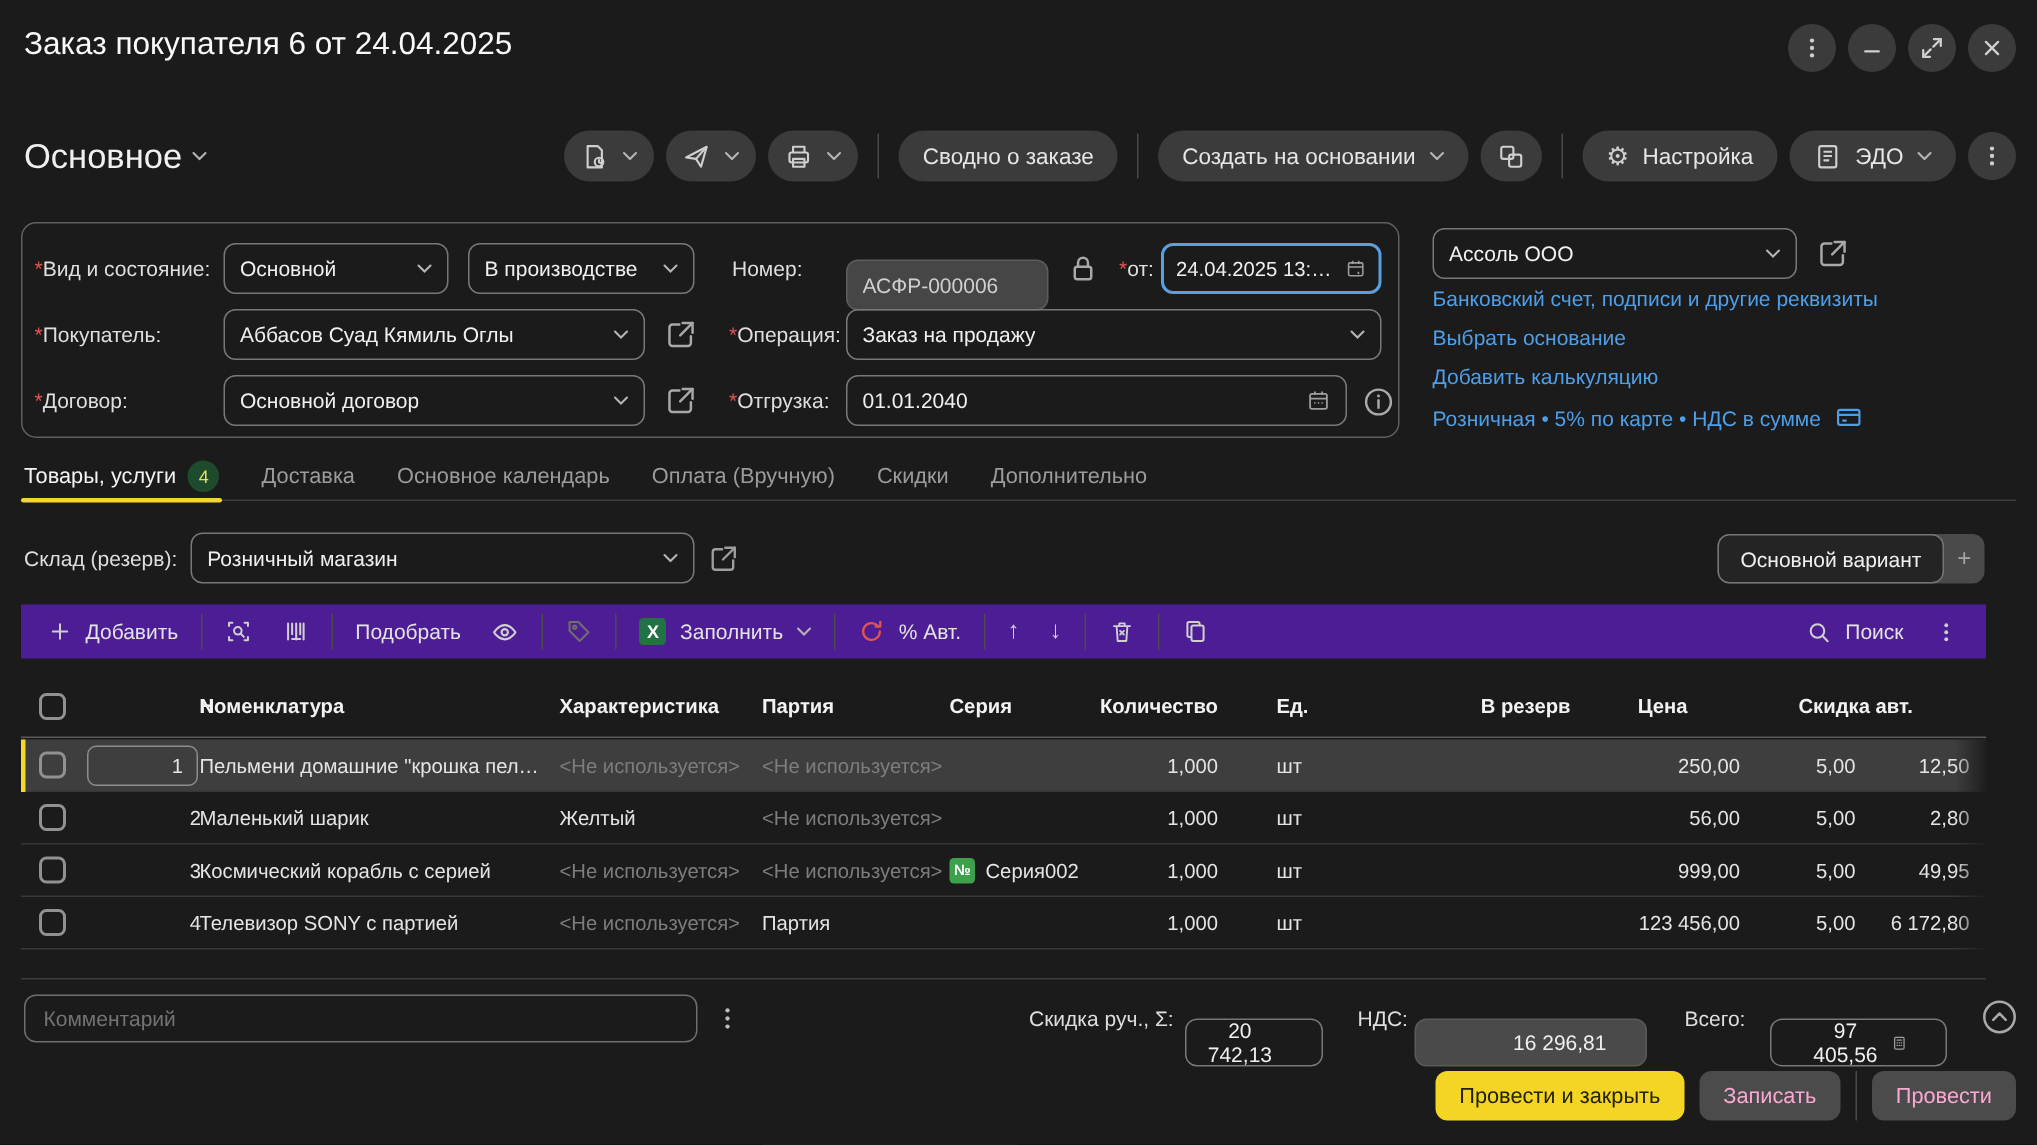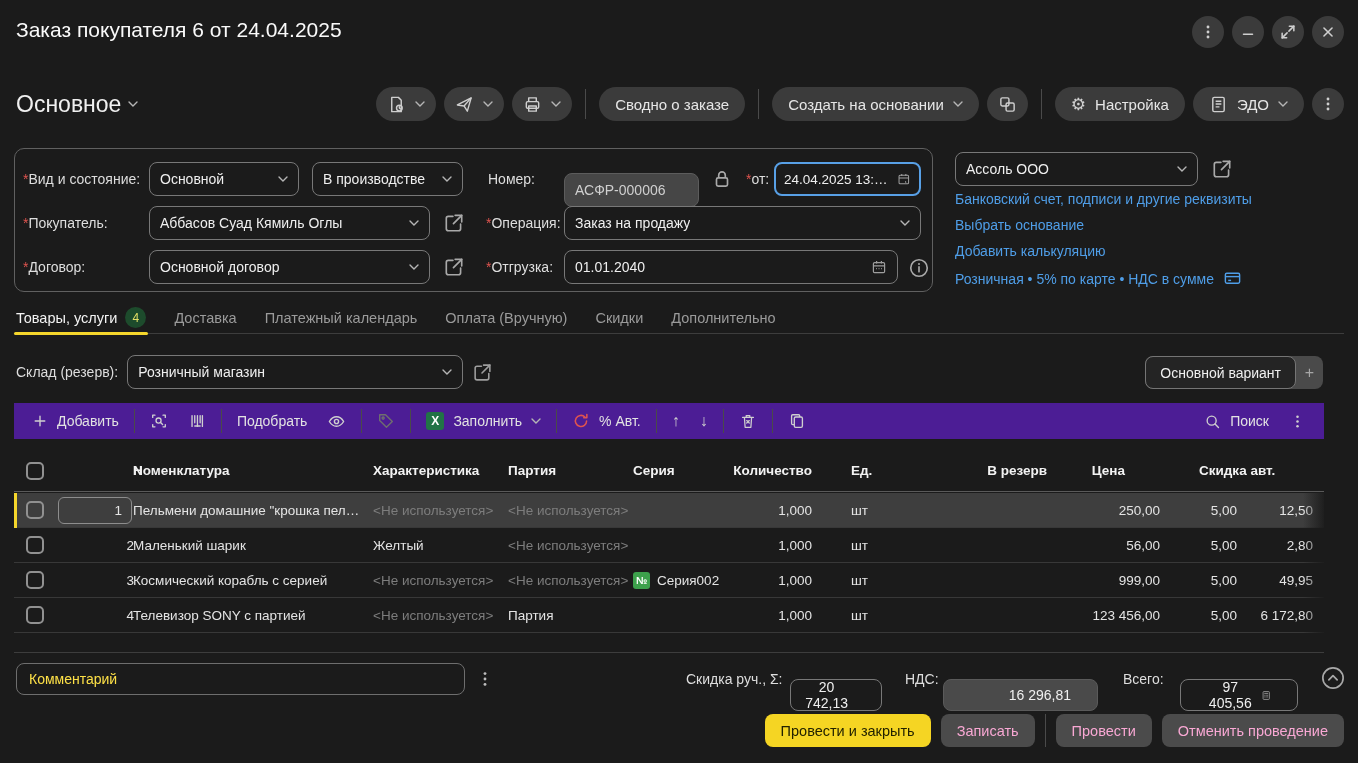--- a/index.html
+++ b/index.html
@@ -94,21 +94,21 @@
   .col-dsum { left:1230px; width:69px; text-align:right; }
   .col-dhdr { left:1185px; width:120px; }
   .n-input { position:absolute; left:44px; top:4px; width:74px; height:27px; border:1px solid #8d8d8d; border-radius:6px; text-align:right; line-height:25px; padding-right:9px; }
   .ser-ico { width:17px; height:17px; background:#3da14c; border-radius:3px; color:#fff; font-size:10px; font-weight:bold; display:inline-flex; align-items:center; justify-content:center; flex:none; }
   .ser-ico::before { content:"№"; }
   .row-fade { position:absolute; left:1303px; top:493px; width:21px; height:176px; background:linear-gradient(to right, rgba(27,27,27,0), rgba(27,27,27,0.9)); pointer-events:none; }
 
   
   .footer-hr { position:absolute; left:14px; top:652px; width:1310px; height:1px; background:#3d3d3d; }
   .footer { position:absolute; left:16px; top:662px; right:14px; height:34px; }
-  .comment { position:absolute; left:0; top:1px; width:449px; height:32px; border:1px solid #6e6e6e; border-radius:8px; line-height:30px; padding:0 12px; color:#fde047; cursor:text; }
+  .comment { position:absolute; left:0; top:1px; width:449px; height:32px; border:1px solid #6e6e6e; border-radius:8px; line-height:30px; padding:0 12px; color:#737373; cursor:text; }
   .f-dots { position:absolute; left:460px; top:6px; color:#bdbdbd; cursor:pointer; }
   .money-label { position:absolute; height:34px; line-height:34px; color:#dedede; white-space:nowrap; }
   .money { position:absolute; height:32px; top:17px; border:1px solid #787878; border-radius:8px; display:flex; align-items:center; justify-content:flex-end; gap:7px; padding:0 26px; font-size:14px; color:#efefef; cursor:pointer;text-align:center; }
   .money.disabled { background:#4a4a4a; border-color:#5a5a5a; cursor:default; }
   .collapse-btn { position:absolute; left:1304px; top:3px; width:26px; height:26px; color:#a8a8a8; cursor:pointer; }
 
   
   .actions { position:absolute; right:14px; top:714px; display:flex; align-items:center; gap:10px; }
   .abtn { height:33px; border-radius:8px; background:#4b4b4b; color:#f9a8d4; padding:0 16px; display:flex; align-items:center; font-size:14.5px; cursor:pointer; white-space:nowrap; }
   .abtn.primary { background:#f5d523; color:#222200; }
@@ -341,21 +341,21 @@
 
   <div class="tabs">
     <div class="tab active">
       <span>Товары, услуги</span>
       <span class="badge">4</span>
     </div>
     <div class="tab">
         <span>Доставка</span>
       </div>
     <div class="tab">
-        <span>Платежный календарь</span>
+        <span>Основное календарь</span>
       </div>
     <div class="tab">
         <span>Оплата (Вручную)</span>
       </div>
     <div class="tab">
         <span>Скидки</span>
       </div>
     <div class="tab">
         <span>Дополнительно</span>
       </div>
@@ -576,16 +576,15 @@
         <circle cx="10" cy="10" r="7.8"></circle>
         <path d="M6.8 11.5L10 8.2l3.2 3.3"></path>
       </svg>
   </div>
 
   <div class="actions">
     <div class="abtn primary">Провести и закрыть</div>
     <div class="abtn">Записать</div>
     <div class="asep"></div>
     <div class="abtn">Провести</div>
-    <div class="abtn">Отменить проведение</div>
   </div>
 
 </div>
 
 </body></html>

